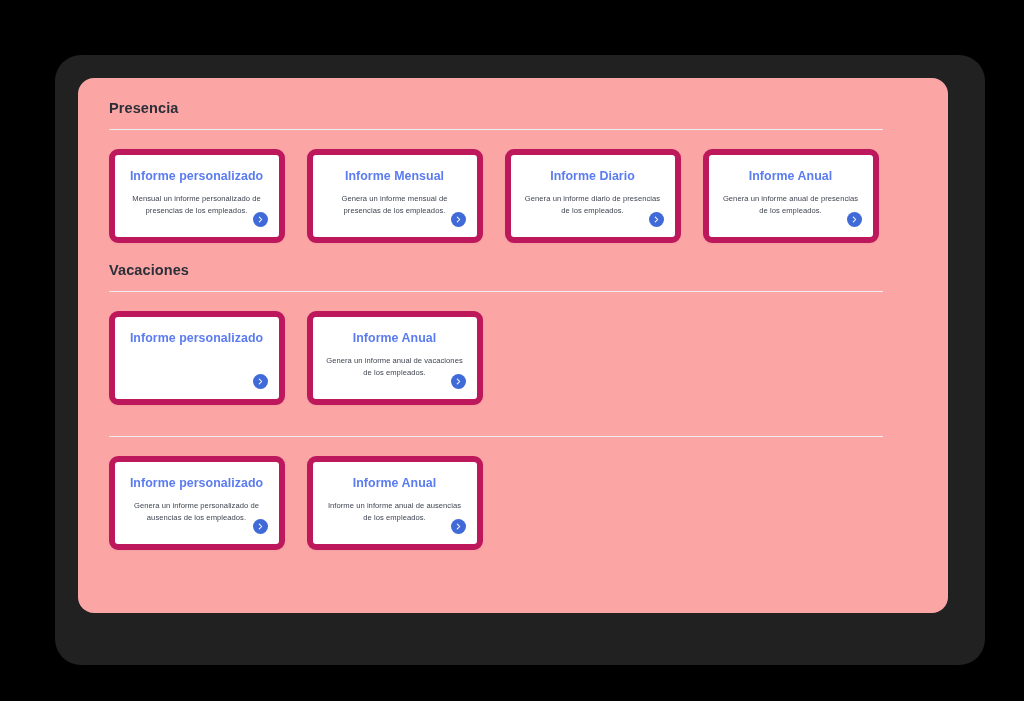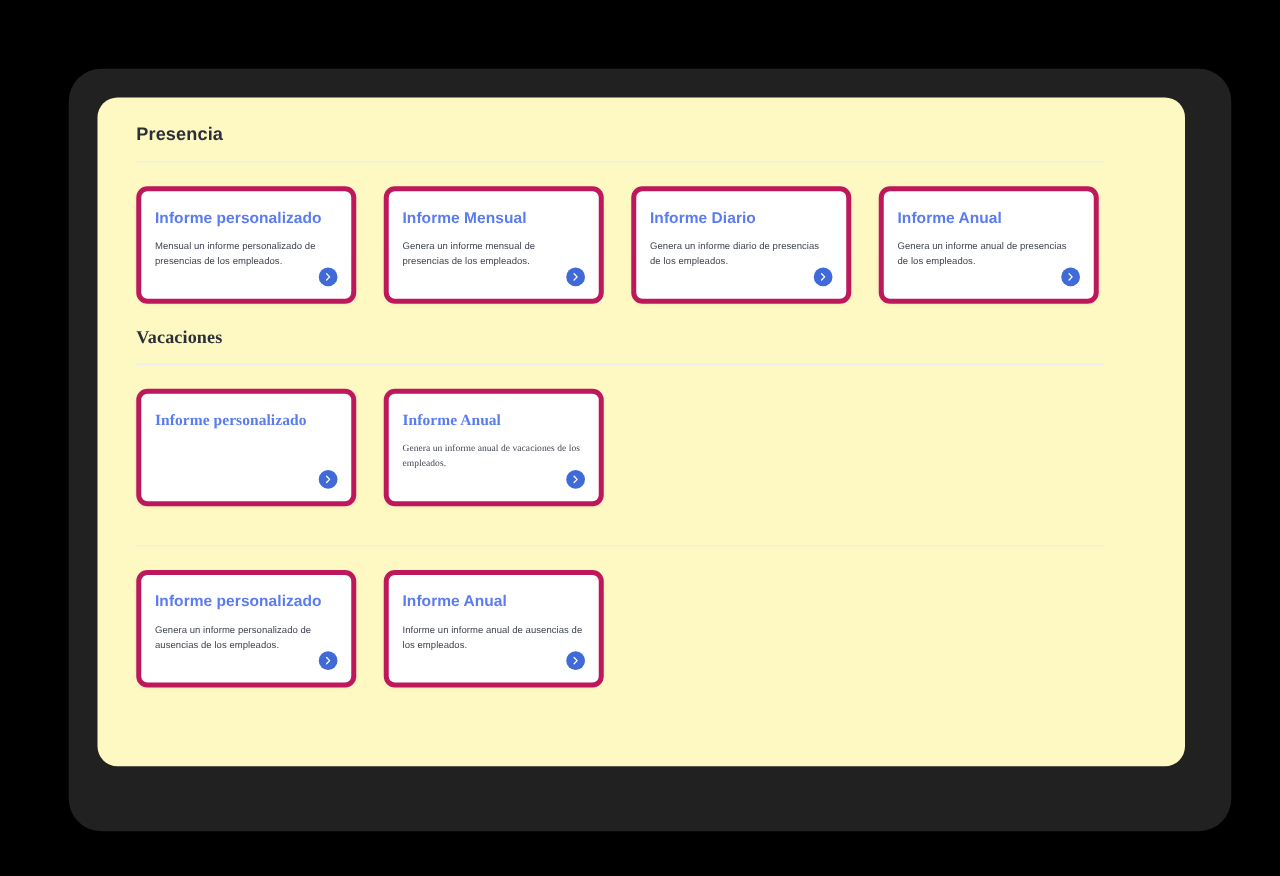--- a/index.html
+++ b/index.html
@@ -30,36 +30,36 @@
     border-radius: 26px;
   }
 
   
   .panel {
     position: absolute;
     left: 78px;
     top: 78px;
     width: 870px;
     height: 535px;
-    background: #fef9c3;
+    background: #fca5a5;
     border-radius: 16px;
     overflow: hidden;
   }
 
   .panel-inner {
     position: absolute;
     left: 31px;
     top: 0;
     width: 795px;
     height: 100%;
   }
 
   .section { width: 100%; }
   .section-presencia  { padding-top: 21px; }
-  .section-vacaciones { padding-top: 18px; font-family: Liberation Serif, serif; }
+  .section-vacaciones { padding-top: 18px; }
   .section-ausencias  { padding-top: 19px; }
 
   .section-title {
     font-size: 14.5px;
     font-weight: 700;
     color: #2b2f38;
     letter-spacing: .1px;
     line-height: 18px;
   }
 
@@ -74,24 +74,25 @@
     display: flex;
     gap: 22px;
     margin-top: 19px;
   }
 
   .card {
     position: relative;
     width: 176px;
     height: 94px;
     background: #ffffff;
-    border: 4px solid #be185d;
+    border: 6px solid #be185d;
     border-radius: 9px;
     box-shadow: 0 1px 3px rgba(25, 30, 45, .045);
     padding: 14px 12px 0 11px;
+    text-align: center;
   }
 
   .card-title {
     font-size: 12.4px;
     font-weight: 700;
     color: #5b7cf0;
     letter-spacing: .05px;
     line-height: 15px;
   }
 

